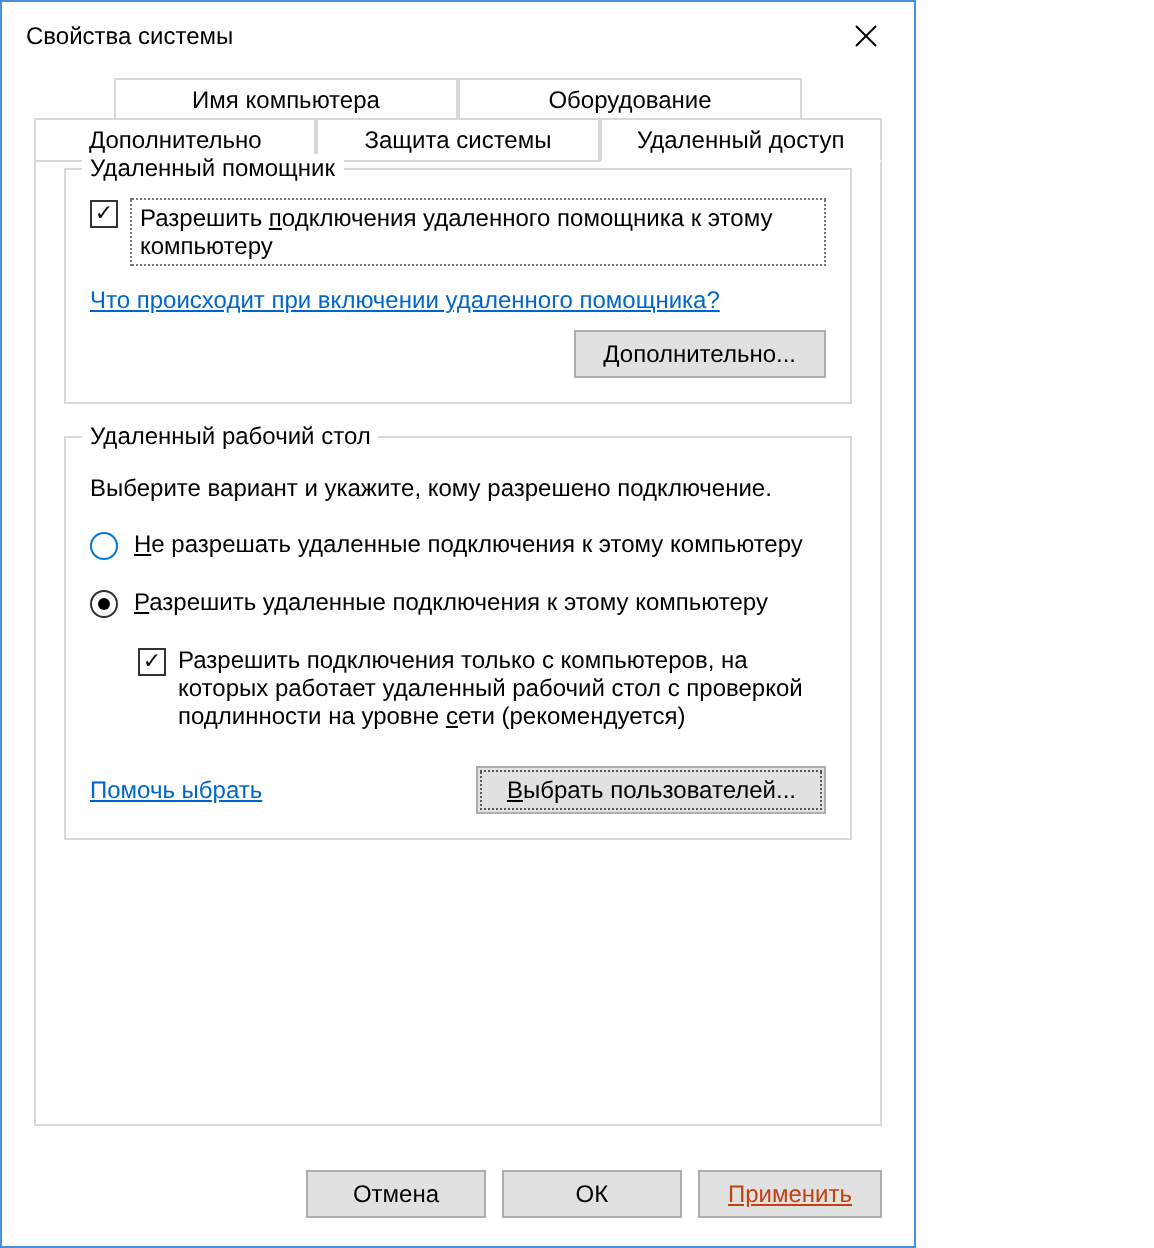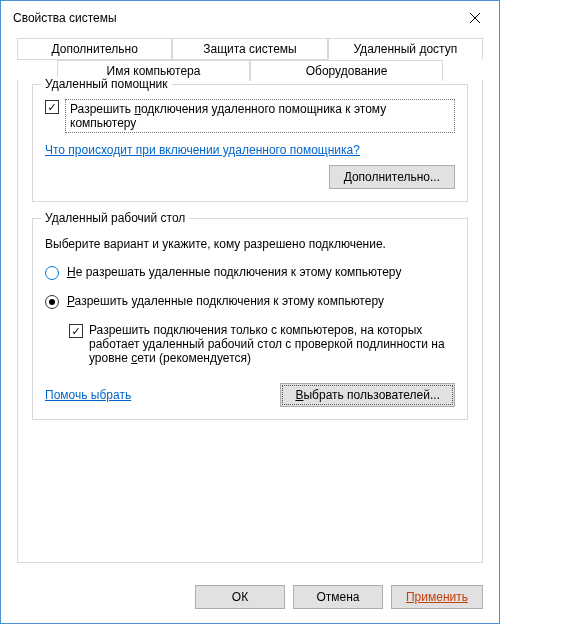--- a/index.html
+++ b/index.html
@@ -4,21 +4,21 @@
 <style>
   * { box-sizing: border-box; }
   body {
     margin: 0;
     font-family: "Segoe UI", Tahoma, sans-serif;
     font-size: 12px;
     background: #fff;
     color: #000;
   }
   .window {
-    width: 500px;
+    width: 458px;
     height: 624px;
     border: 1px solid #4a90d9;
     background: #fff;
     position: relative;
     display: flex;
     flex-direction: column;
   }
   .titlebar {
     height: 34px;
     display: flex;
@@ -202,29 +202,29 @@
     <div class="close-btn">
       <svg viewBox="0 0 12 12">
           <line x1="1" y1="1" x2="11" y2="11" stroke="#000" stroke-width="1"></line>
           <line x1="11" y1="1" x2="1" y2="11" stroke="#000" stroke-width="1"></line>
         </svg>
     </div>
   </div>
 
   <div class="content">
 
+    <div class="tabs-row row1">
+      <div class="tab">Имя компьютера</div>
+      <div class="tab">Оборудование</div>
+    </div>
     <div class="tabs-row row2">
       <div class="tab">Дополнительно</div>
       <div class="tab">Защита системы</div>
       <div class="tab active">Удаленный доступ</div>
     </div>
-    <div class="tabs-row row1">
-      <div class="tab">Имя компьютера</div>
-      <div class="tab">Оборудование</div>
-    </div>
 
     <div class="tab-panel">
 
       <div class="groupbox">
         <div class="groupbox-title">Удаленный помощник</div>
 
         <div class="checkrow">
           <div class="checkbox checked"></div>
           <div class="focus-dotted"><span>Разрешить <span class="u">п</span>одключения удаленного помощника к этому компьютеру</span></div>
         </div>
@@ -261,17 +261,17 @@
         <div class="bottom-row">
           <span class="link">Помочь ыбрать</span>
           <button class="btn focus-inner"><span class="u">В</span>ыбрать пользователей...</button>
         </div>
       </div>
 
     </div>
   </div>
 
   <div class="footer">
+    <button class="btn">Отмена</button>
     <button class="btn">ОК</button>
-    <button class="btn">Отмена</button>
     <button class="btn disabled"><span style="color:#c2410c;text-decoration:underline;">При<span class="u">м</span>енить</span></button>
   </div>
 </div>
 
 </body></html>

